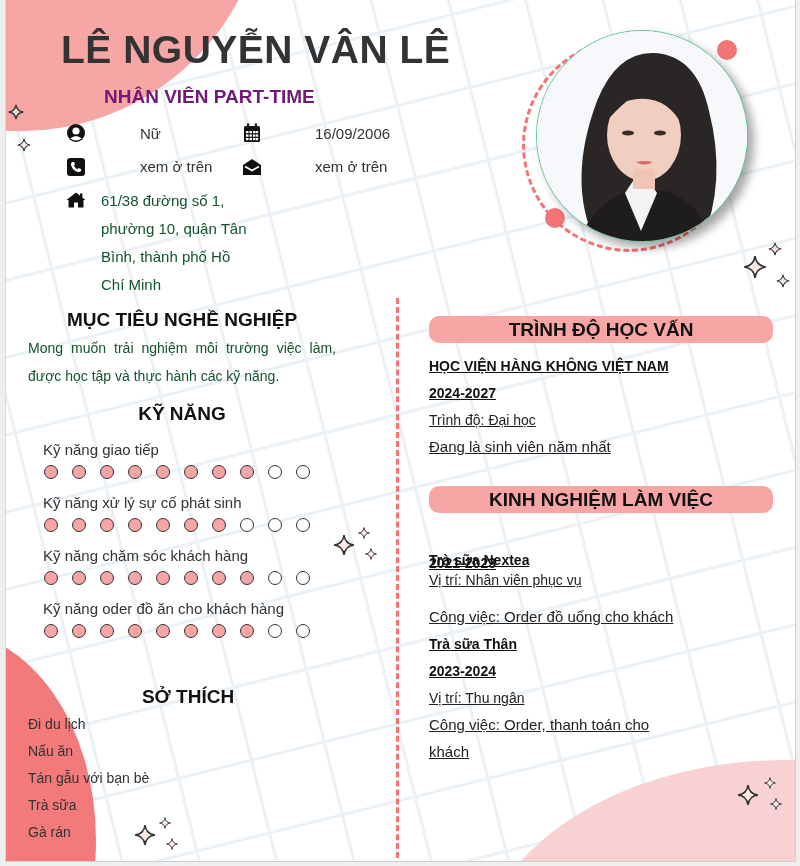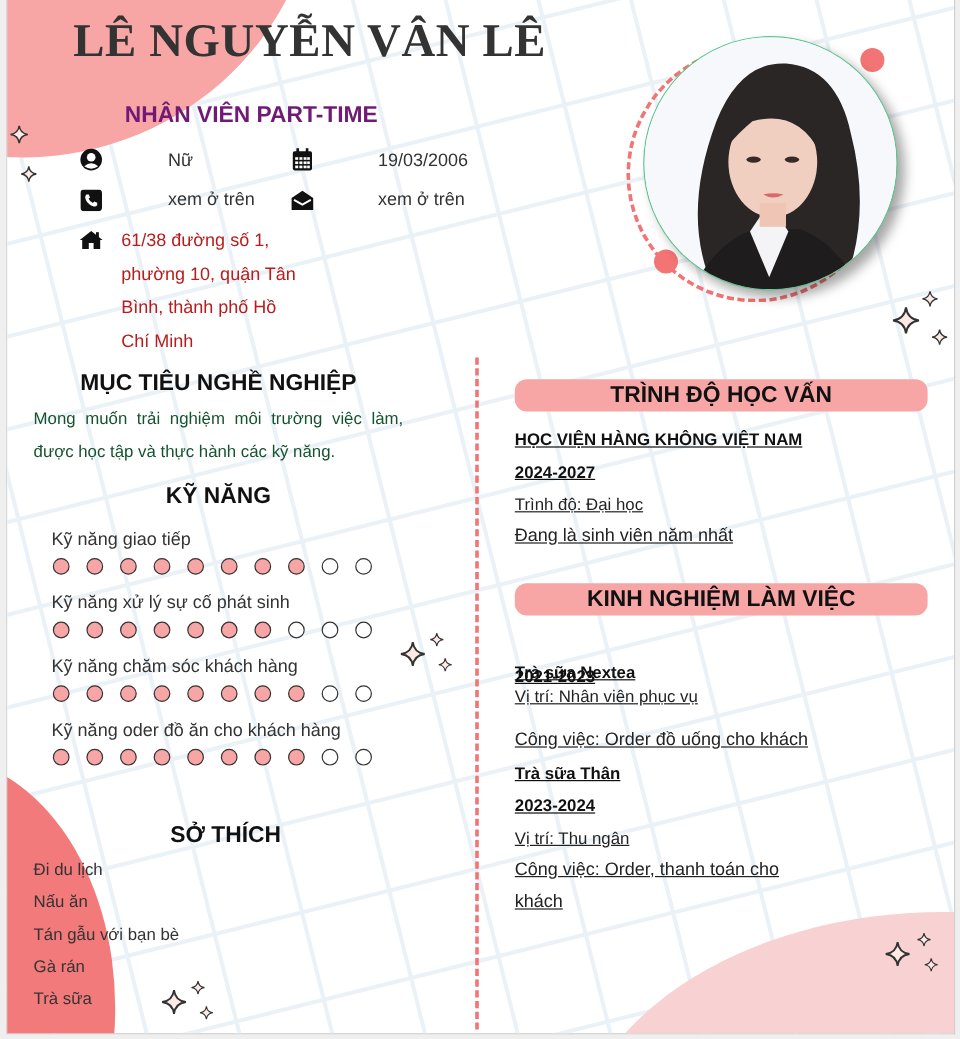--- a/index.html
+++ b/index.html
@@ -8,26 +8,26 @@
   .grid { position:absolute; left:-200px; top:-200px; width:1300px; height:1300px; transform:rotate(-14deg);
     background-image:
       linear-gradient(to right, #eaf1f7 3px, transparent 3px),
       linear-gradient(to bottom, #eaf1f7 3px, transparent 3px);
     background-size:75px 75px; }
   .blob-tl { position:absolute; left:-220px; top:-330px; width:480px; height:460px; border-radius:50%; background:#f7a5a5; transform:rotate(-20deg); }
   .blob-bl { position:absolute; left:-210px; top:630px; width:300px; height:420px; border-radius:50%; background:#f27a7a; }
   .blob-br { position:absolute; left:470px; top:760px; width:620px; height:420px; border-radius:50%; background:#f8d2d2; }
 
   .abs { position:absolute; }
-  .name { left:55px; top:12px; font-size:39px; font-weight:bold; color:#333; letter-spacing:0.5px; white-space:nowrap;font-family:Liberation Serif, serif; }
+  .name { left:55px; top:28px; font-size:39px; font-weight:bold; color:#333; letter-spacing:0.5px; white-space:nowrap; }
   .role { left:98px; top:86px; font-size:19px; font-weight:bold; color:#701a75; white-space:nowrap; }
 
   .info { font-size:15px; color:#333;margin-left:39px; }
   .info-ico { width:20px; height:20px; display:flex; align-items:center; justify-content:center; }
-  .addr { left:95px; top:187px; width:150px; font-size:15px; line-height:28px; color:#b91c1c; }
+  .addr { left:95px; top:187px; width:150px; font-size:15px; line-height:28px; color:#14532d; }
 
   .photo-ring { left:516px; top:38px; width:214px; height:214px; border-radius:50%; border:3px dashed #f27474; box-sizing:border-box; }
   .photo { left:530px; top:30px; width:220px; height:210px; }
   .photo-circle { position:absolute; left:0; top:0; width:210px; height:210px; border-radius:50%; background:#f7f8fb; border:1.5px solid #5ac48e; overflow:hidden; box-shadow:6px 6px 10px rgba(0,0,0,0.35); }
   .dot-big { width:20px; height:20px; border-radius:50%; background:#f27474; }
 
   .divider { left:390px; top:298px; width:0; height:560px; border-left:3px dashed #f27474; }
 
   .sec-title-left { font-size:19px; font-weight:bold; color:#111; text-align:center; white-space:nowrap; }
   .objective { left:22px; top:334px; width:308px; font-size:14px; line-height:28px; color:#14532d; text-align:justify; }
@@ -120,21 +120,21 @@
           <rect x="6.5" y="11.5" width="2.5" height="2.2"></rect>
           <rect x="10" y="11.5" width="2.5" height="2.2"></rect>
           <rect x="13" y="11.5" width="2.2" height="2.2"></rect>
           <rect x="3" y="15" width="2.5" height="2.2"></rect>
           <rect x="6.5" y="15" width="2.5" height="2.2"></rect>
           <rect x="10" y="15" width="2.5" height="2.2"></rect>
           <rect x="13" y="15" width="2.2" height="2.2"></rect>
         </g>
       </svg>
   </div>
-  <div class="abs info" style="left:270px;top:125px">19/03/2006</div>
+  <div class="abs info" style="left:270px;top:125px">16/09/2006</div>
 
   <div class="abs info-ico" style="left:60px;top:157px">
     <svg width="18" height="18" viewBox="0 0 18 18">
         <rect x="0" y="0" width="18" height="18" rx="3" fill="#111"></rect>
         <path d="M5 4 L7 4 L8 6.5 L6.8 7.6 Q8 10.2 10.4 11.2 L11.5 10 L14 11 L14 13 Q13 14.3 11 14 Q5.5 12.5 4 7 Q3.8 5 5 4Z" fill="#fff"></path>
       </svg>
   </div>
   <div class="abs info" style="left:95px;top:158px">xem ở trên</div>
 
   <div class="abs info-ico" style="left:236px;top:157px">
@@ -234,22 +234,22 @@
       <span class="dot on"></span>
       <span class="dot off"></span>
       <span class="dot off"></span>
   </div>
 
   <div class="abs sec-title-left" style="left:22px;top:686px;width:320px">SỞ THÍCH</div>
   <div class="abs hobby">
     <div>Đi du lịch</div>
     <div>Nấu ăn</div>
     <div>Tán gẫu với bạn bè</div>
+    <div>Trà sữa</div>
     <div>Gà rán</div>
-    <div>Trà sữa</div>
   </div>
 
   <div class="abs pill" style="top:316px">TRÌNH ĐỘ HỌC VẤN</div>
   <div class="abs rline b" style="top:358px">HỌC VIỆN HÀNG KHÔNG VIỆT NAM</div>
   <div class="abs rline b" style="top:385px">2024-2027</div>
   <div class="abs rline" style="top:412px">Trình độ: Đại học</div>
   <div class="abs rline" style="top:438px;font-size:15px">Đang là sinh viên năm nhất</div>
 
   <div class="abs pill" style="top:486px">KINH NGHIỆM LÀM VIỆC</div>
   <div class="abs rline b" style="top:552px">Trà sữa Nextea</div>

